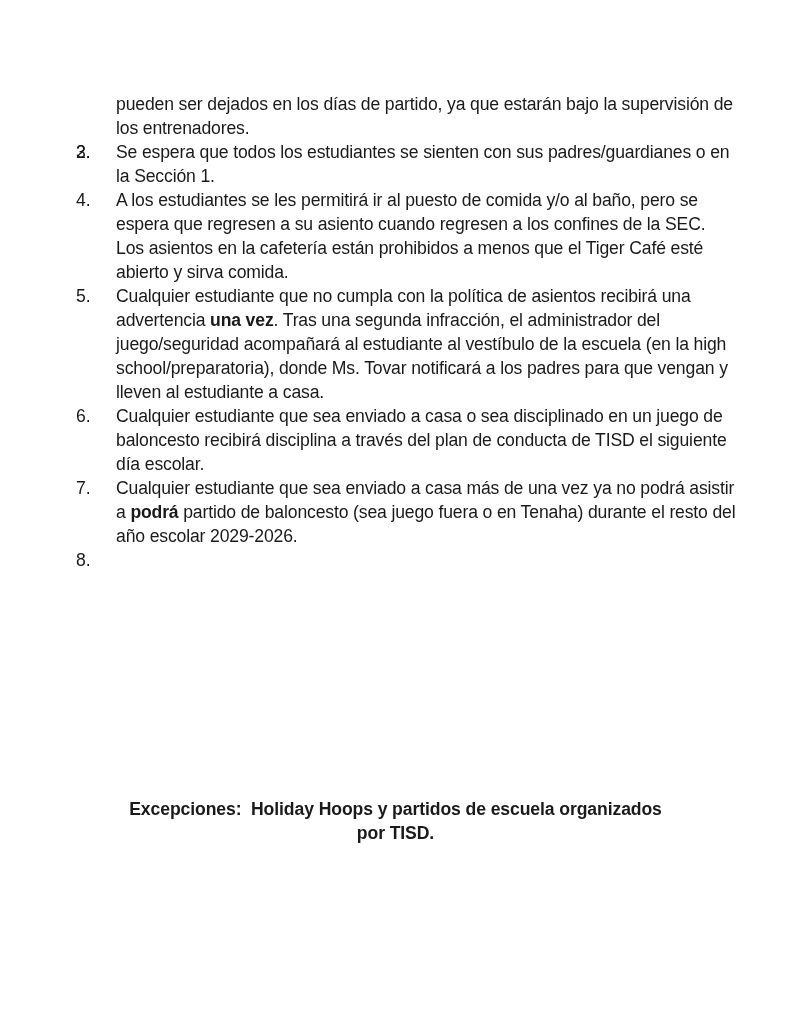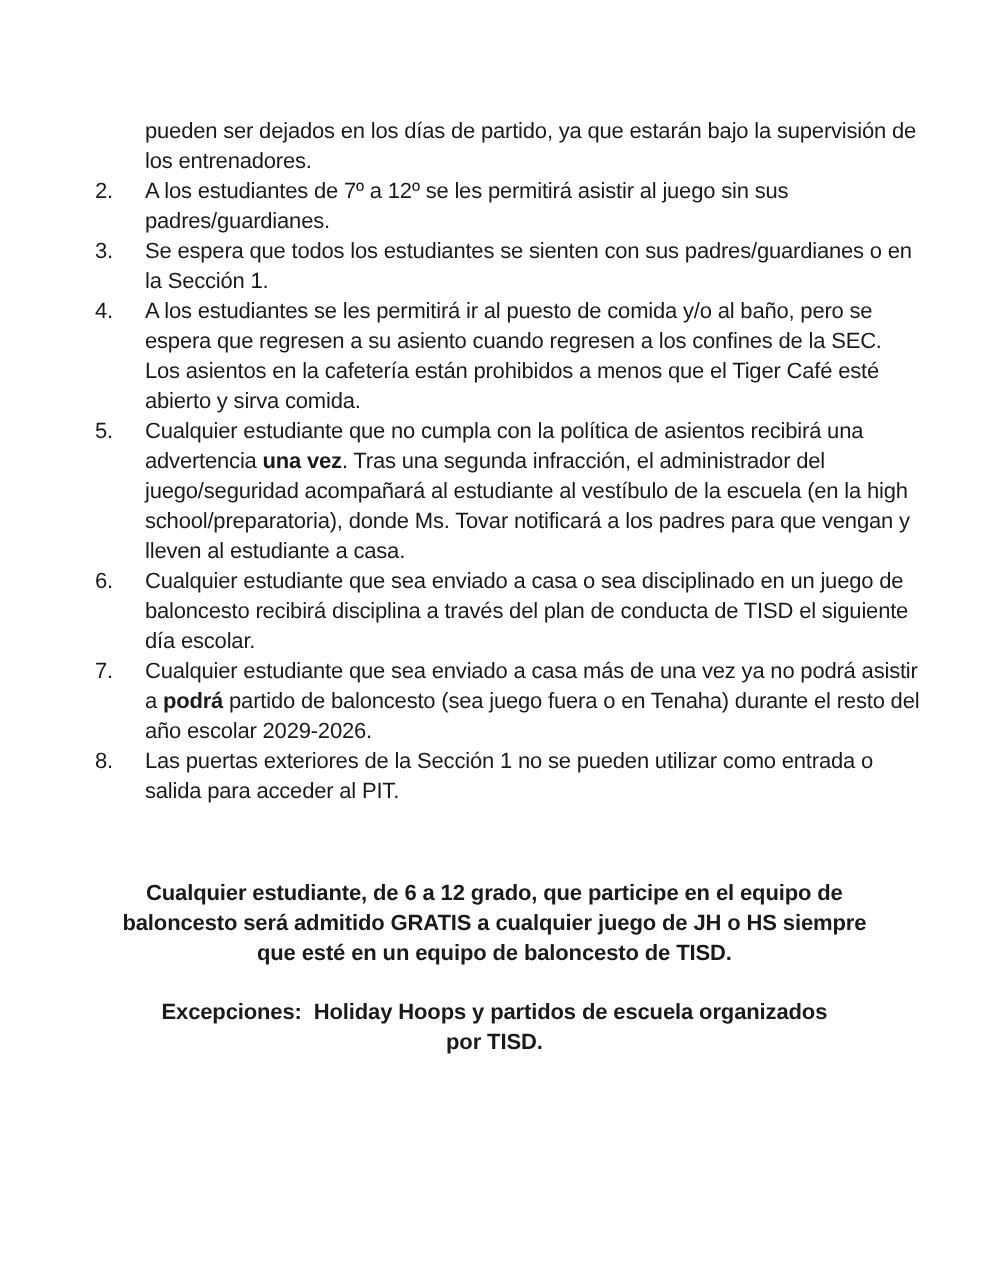--- a/index.html
+++ b/index.html
@@ -65,21 +65,20 @@
 <div class="page">
 
   <div class="list">
 
     <div class="cont">
       <span>pueden ser dejados en los días de partido, ya que estarán bajo la supervisión de los entrenadores.</span>
     </div>
 
     <div class="item">
       <span class="num">2.</span>
-      <span>A los estudiantes de 7º a 12º se les permitirá asistir al juego sin sus padres/guardianes.</span>
     </div>
 
     <div class="item">
       <span class="num">3.</span>
       <span>Se espera que todos los estudiantes se sienten con sus padres/guardianes o en la Sección 1.</span>
     </div>
 
     <div class="item">
       <span class="num">4.</span>
       <span>A los estudiantes se les permitirá ir al puesto de comida y/o al baño, pero se espera que regresen a su asiento cuando regresen a los confines de la SEC. Los asientos en la cafetería están prohibidos a menos que el Tiger Café esté abierto y sirva comida.</span>
@@ -95,29 +94,23 @@
       <span>Cualquier estudiante que sea enviado a casa o sea disciplinado en un juego de baloncesto recibirá disciplina a través del plan de conducta de TISD el siguiente día escolar.</span>
     </div>
 
     <div class="item">
       <span class="num">7.</span>
       <span>Cualquier estudiante que sea enviado a casa más de una vez ya no podrá asistir a </span><b>podrá</b><span> partido de baloncesto (sea juego fuera o en Tenaha) durante el resto del año escolar 2029-2026.</span>
     </div>
 
     <div class="item">
       <span class="num">8.</span>
-      <span>Las puertas exteriores de la Sección 1 no se pueden utilizar como entrada o salida para acceder al PIT.</span>
     </div>
 
   </div>
 
-  <div class="notice notice1">
-    <div>Cualquier estudiante, de 6 a 12 grado, que participe en el equipo de</div>
-    <div>baloncesto será admitido GRATIS a cualquier juego de JH o HS siempre</div>
-    <div>que esté en un equipo de baloncesto de TISD.</div>
-  </div>
 
   <div class="notice notice2">
     <div style="white-space: pre;">Excepciones:  Holiday Hoops y partidos de escuela organizados</div>
     <div>por TISD.</div>
   </div>
 
 </div>
 
 </body></html>

